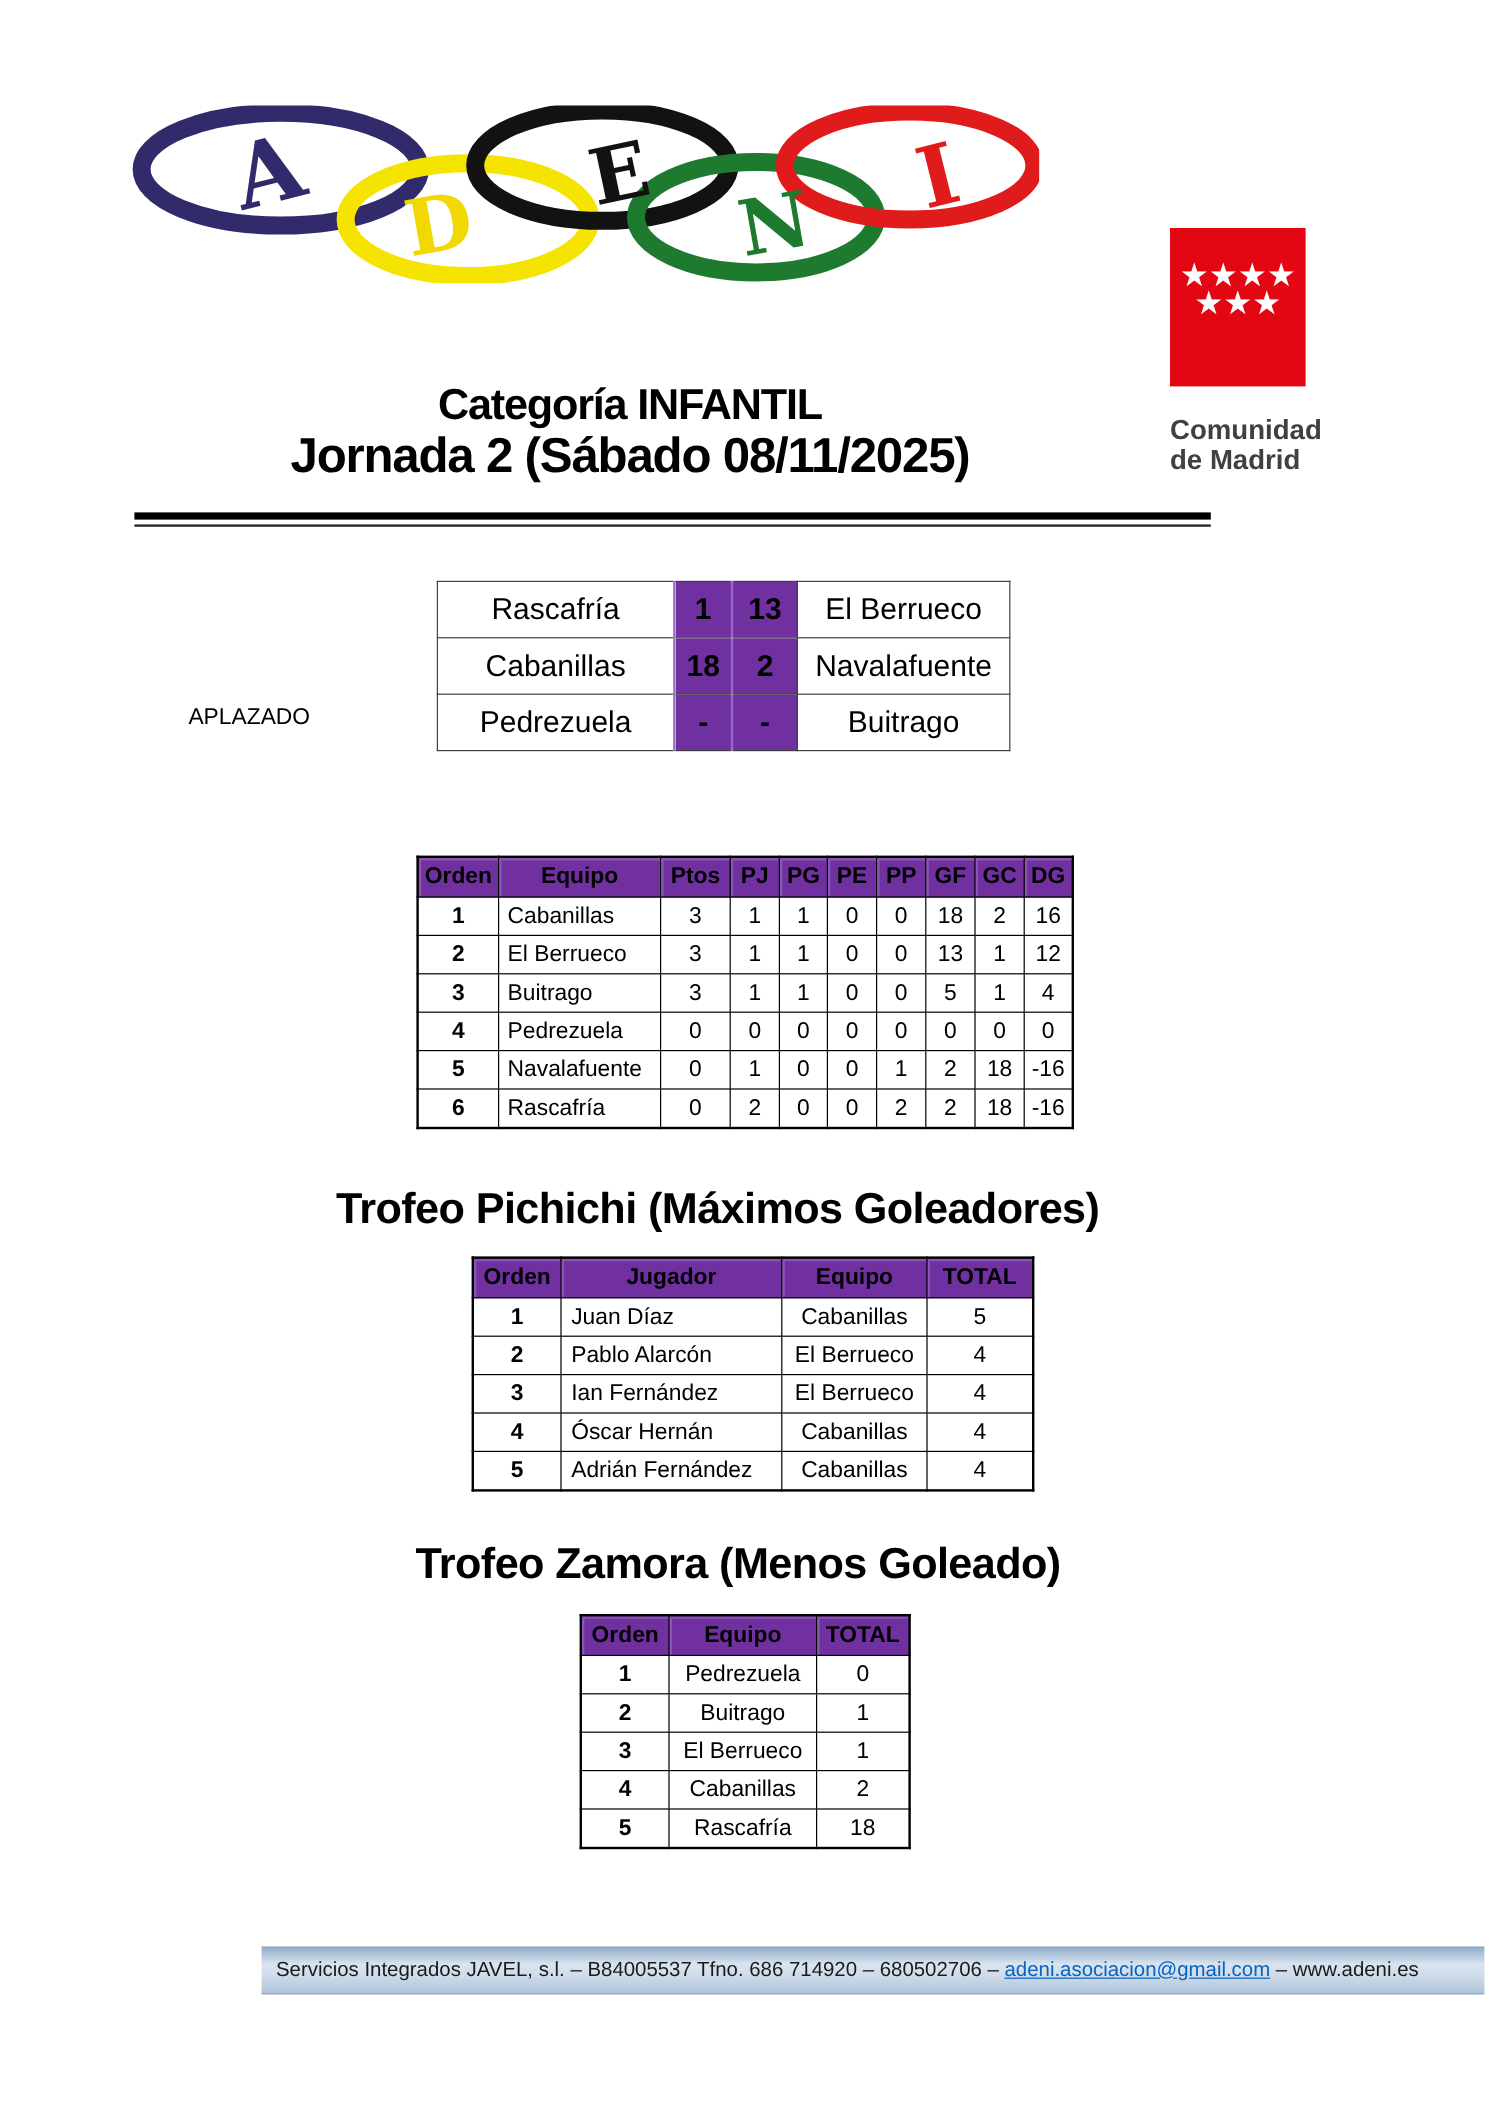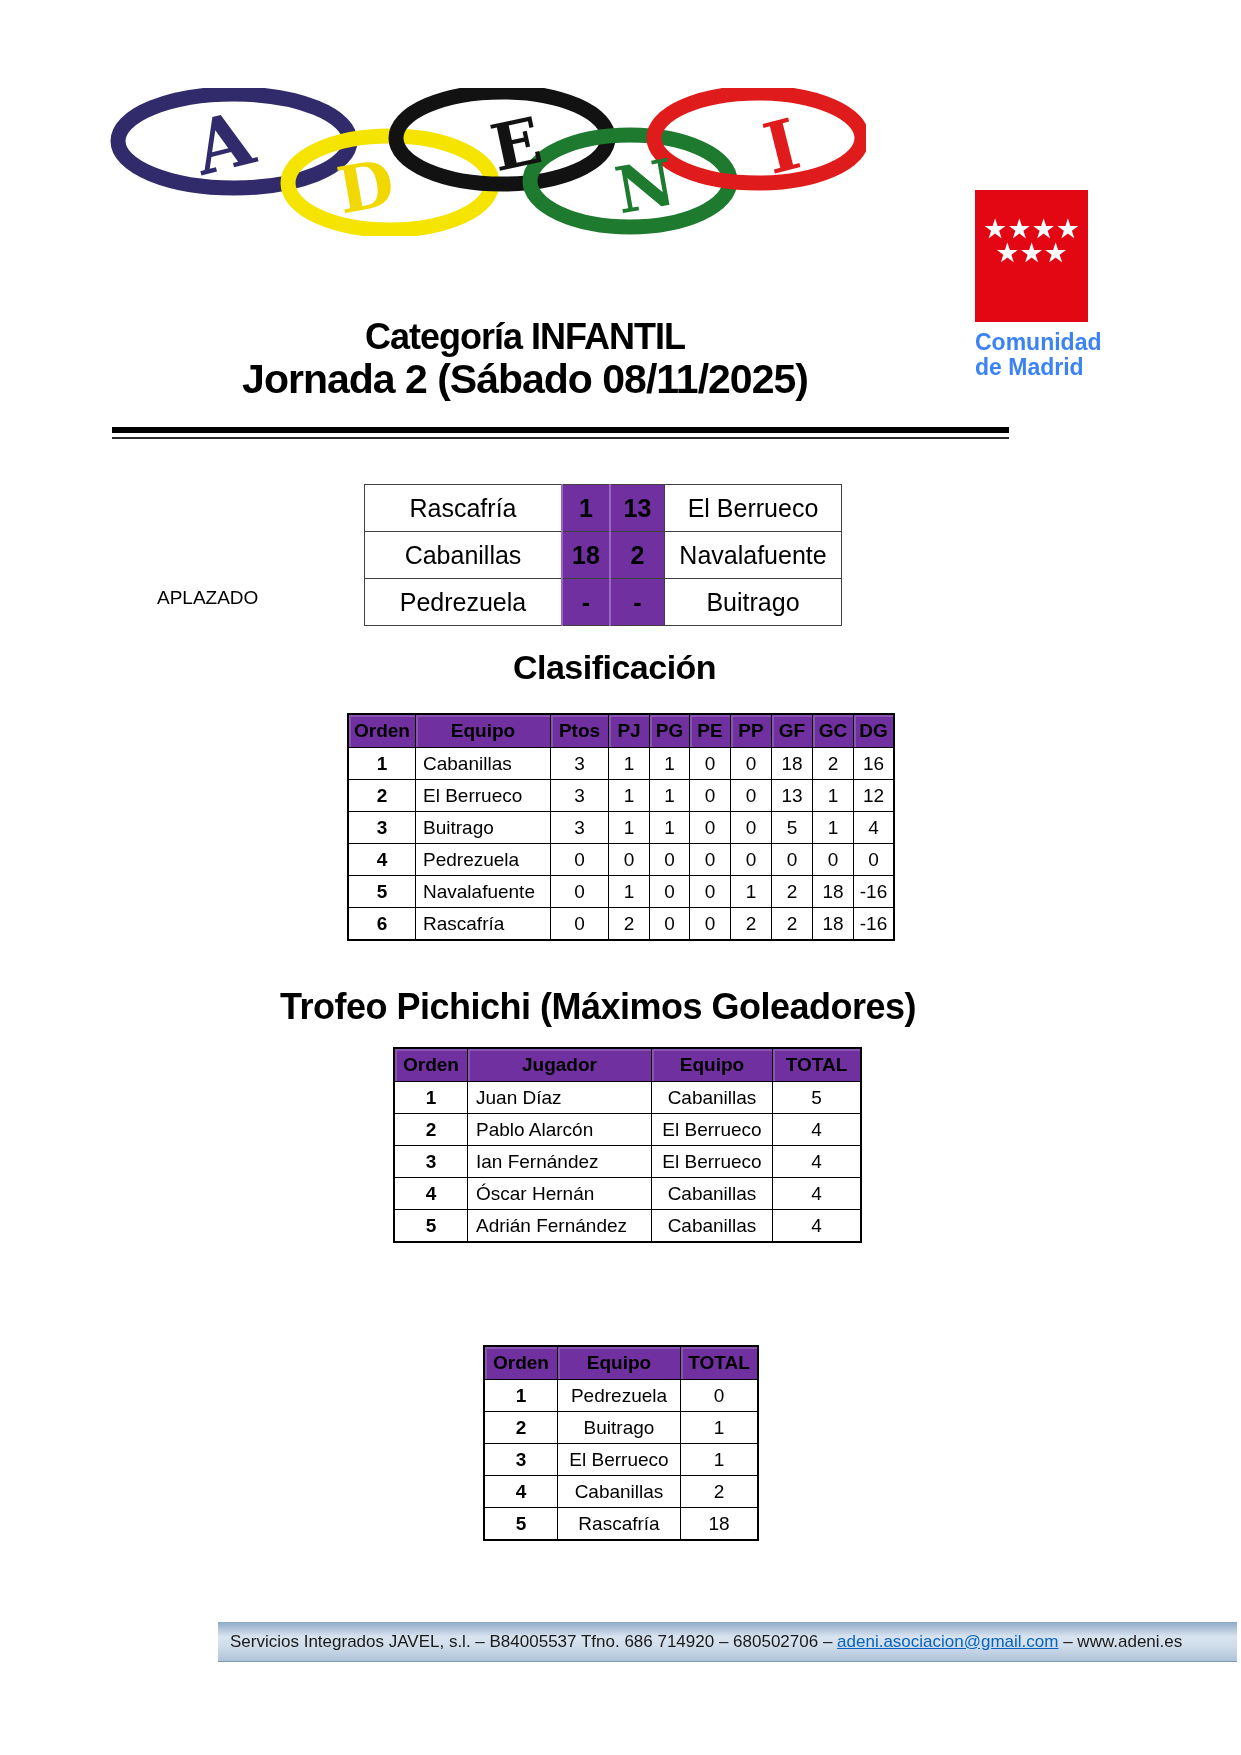--- a/index.html
+++ b/index.html
@@ -18,21 +18,21 @@
   .title-cat{top:316px;font-size:36px;color:#000;}
   .title-jor{top:356px;font-size:41px;color:#000;}
   .rule-thick{position:absolute;left:112px;top:427px;width:897px;height:6px;background:#000;}
   .rule-thin{position:absolute;left:112px;top:437px;width:897px;height:2px;background:#2b2b2b;}
   
   .madrid{position:absolute;left:975px;top:190px;width:150px;}
   .madrid-flag{position:relative;width:113px;height:132px;background:#e30613;}
   .star-row{position:absolute;left:0;width:113px;text-align:center;color:#fff;font-size:27px;line-height:22px;letter-spacing:0px;}
   .star-row.r1{top:28px;}
   .star-row.r2{top:52px;}
-  .madrid-caption{margin-top:8px;font-weight:bold;font-size:23px;line-height:25px;color:#3b82f6;}
+  .madrid-caption{margin-top:24px;font-weight:bold;font-size:23px;line-height:25px;color:#404040;}
   
   .t-results{position:absolute;left:364px;top:484px;border-collapse:collapse;table-layout:fixed;}
   .t-results td{border:1.5px solid #404040;height:44px;font-size:25px;text-align:center;background:#fff;overflow:hidden;white-space:nowrap;}
   .t-results td:nth-child(1){width:194px;}
   .t-results td:nth-child(2){width:44px;background:#7030a0;font-weight:bold;border-left:2px solid #9a66c4;}
   .t-results td:nth-child(3){width:51px;background:#7030a0;font-weight:bold;border-left:2px solid #9a66c4;}
   .t-results td:nth-child(4){width:174px;}
   .aplazado{position:absolute;left:157px;top:587px;font-size:19px;font-weight:normal;letter-spacing:0px;}
   
   .section-heading{position:absolute;text-align:center;font-weight:bold;letter-spacing:-0.5px;}
@@ -131,21 +131,20 @@
         </tr>
         <tr>
           <td>Pedrezuela</td>
           <td>-</td>
           <td>-</td>
           <td>Buitrago</td>
         </tr>
       </tbody>
     </table>
 
-  <div class="section-heading h-clasif">Clasificación</div>
   <table class="ptable t-clasif">
       <thead>
         <tr>
           <th>Orden</th>
           <th>Equipo</th>
           <th>Ptos</th>
           <th>PJ</th>
           <th>PG</th>
           <th>PE</th>
           <th>PP</th>
@@ -267,20 +266,21 @@
         </tr>
         <tr>
           <td>5</td>
           <td>Adrián Fernández</td>
           <td>Cabanillas</td>
           <td>4</td>
         </tr>
       </tbody>
     </table>
 
+  <div class="section-heading h-zamora">Trofeo Zamora (Menos Goleado)</div>
   <table class="ptable t-zamora">
       <thead>
         <tr>
           <th>Orden</th>
           <th>Equipo</th>
           <th>TOTAL</th>
         </tr>
       </thead>
       <tbody>
         <tr>

